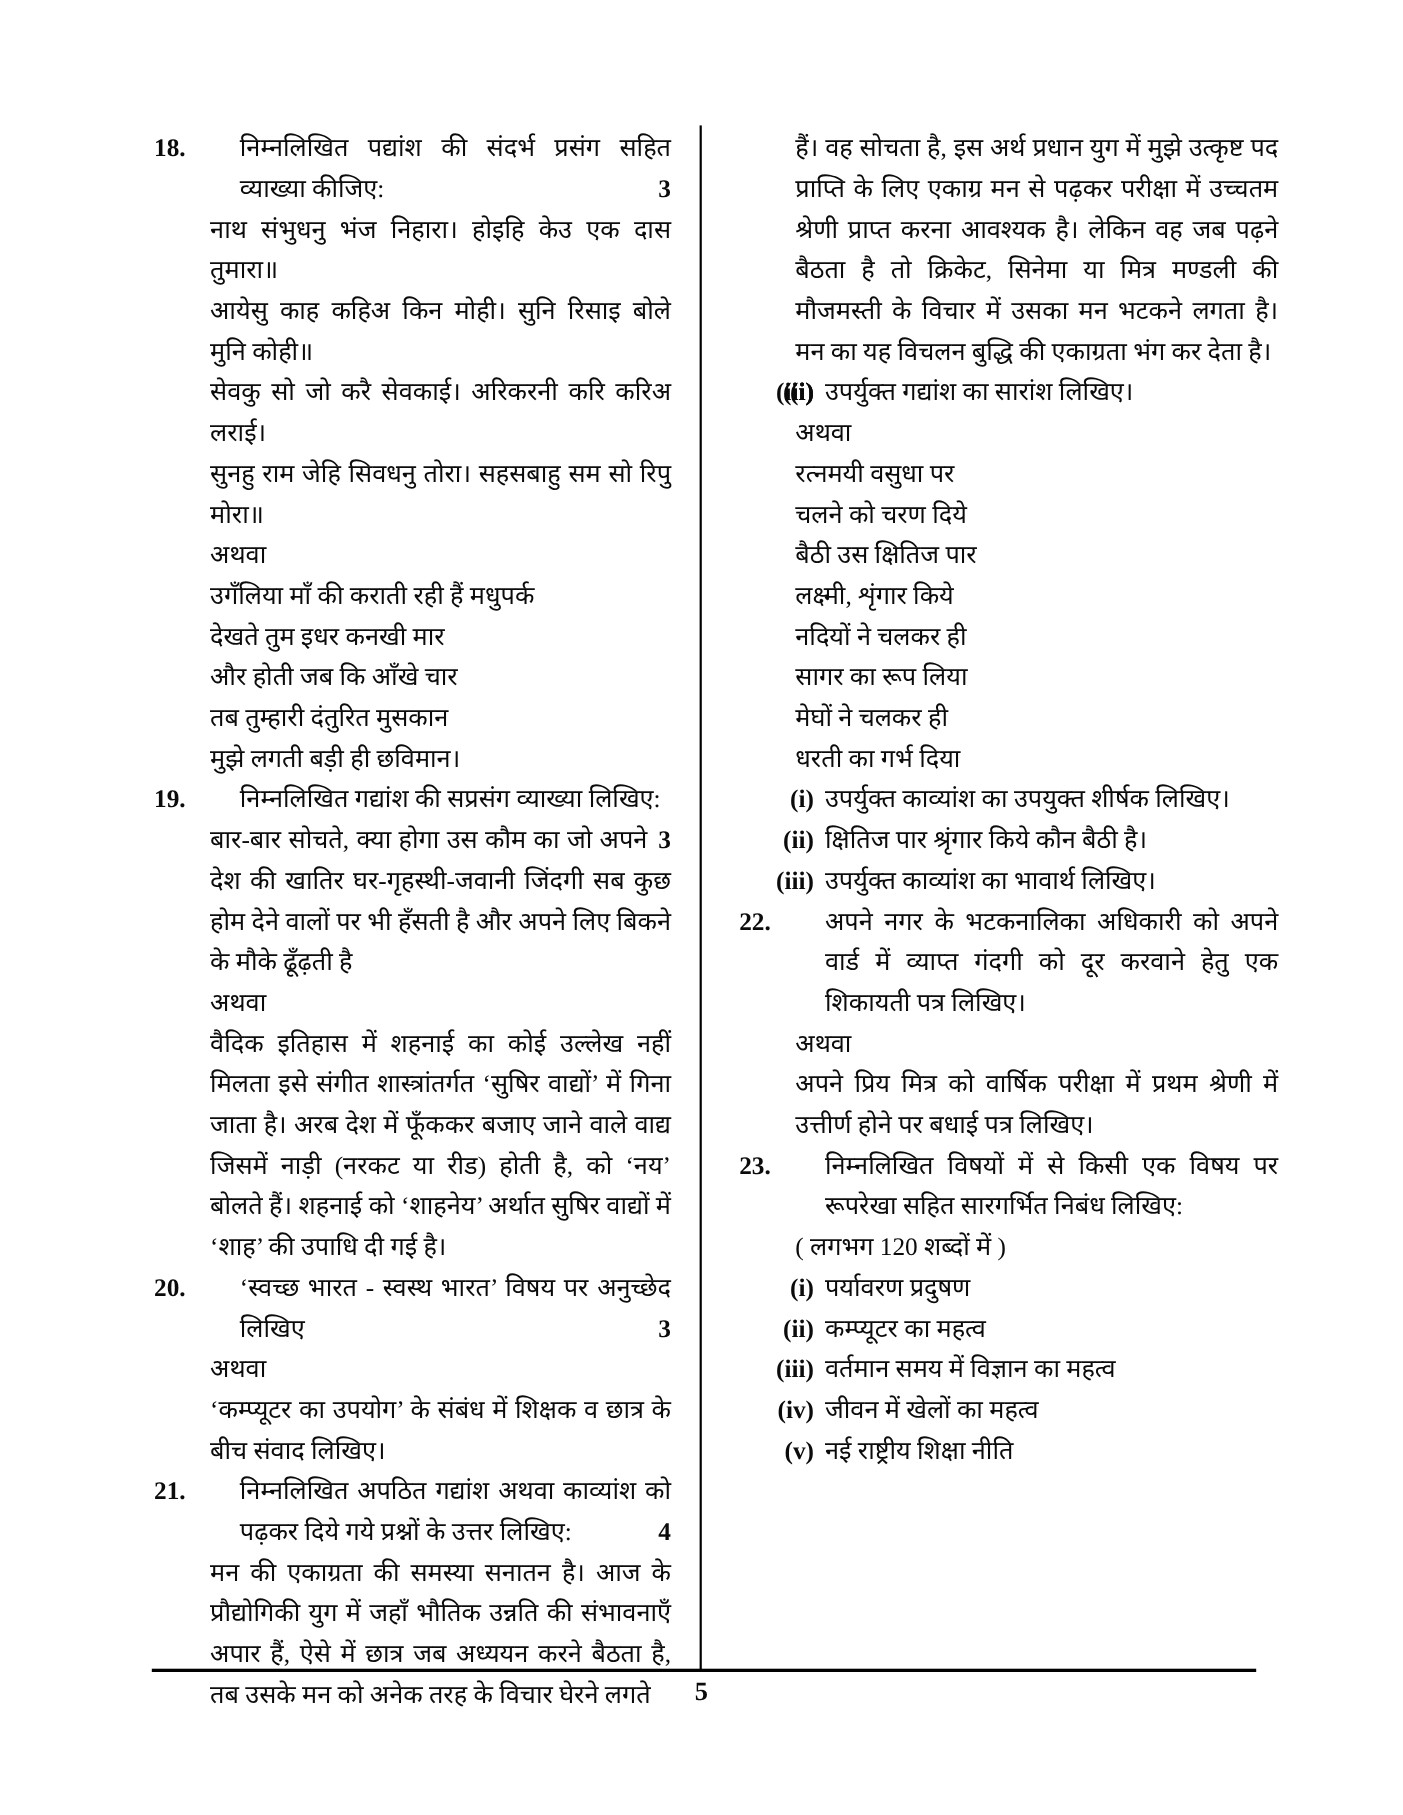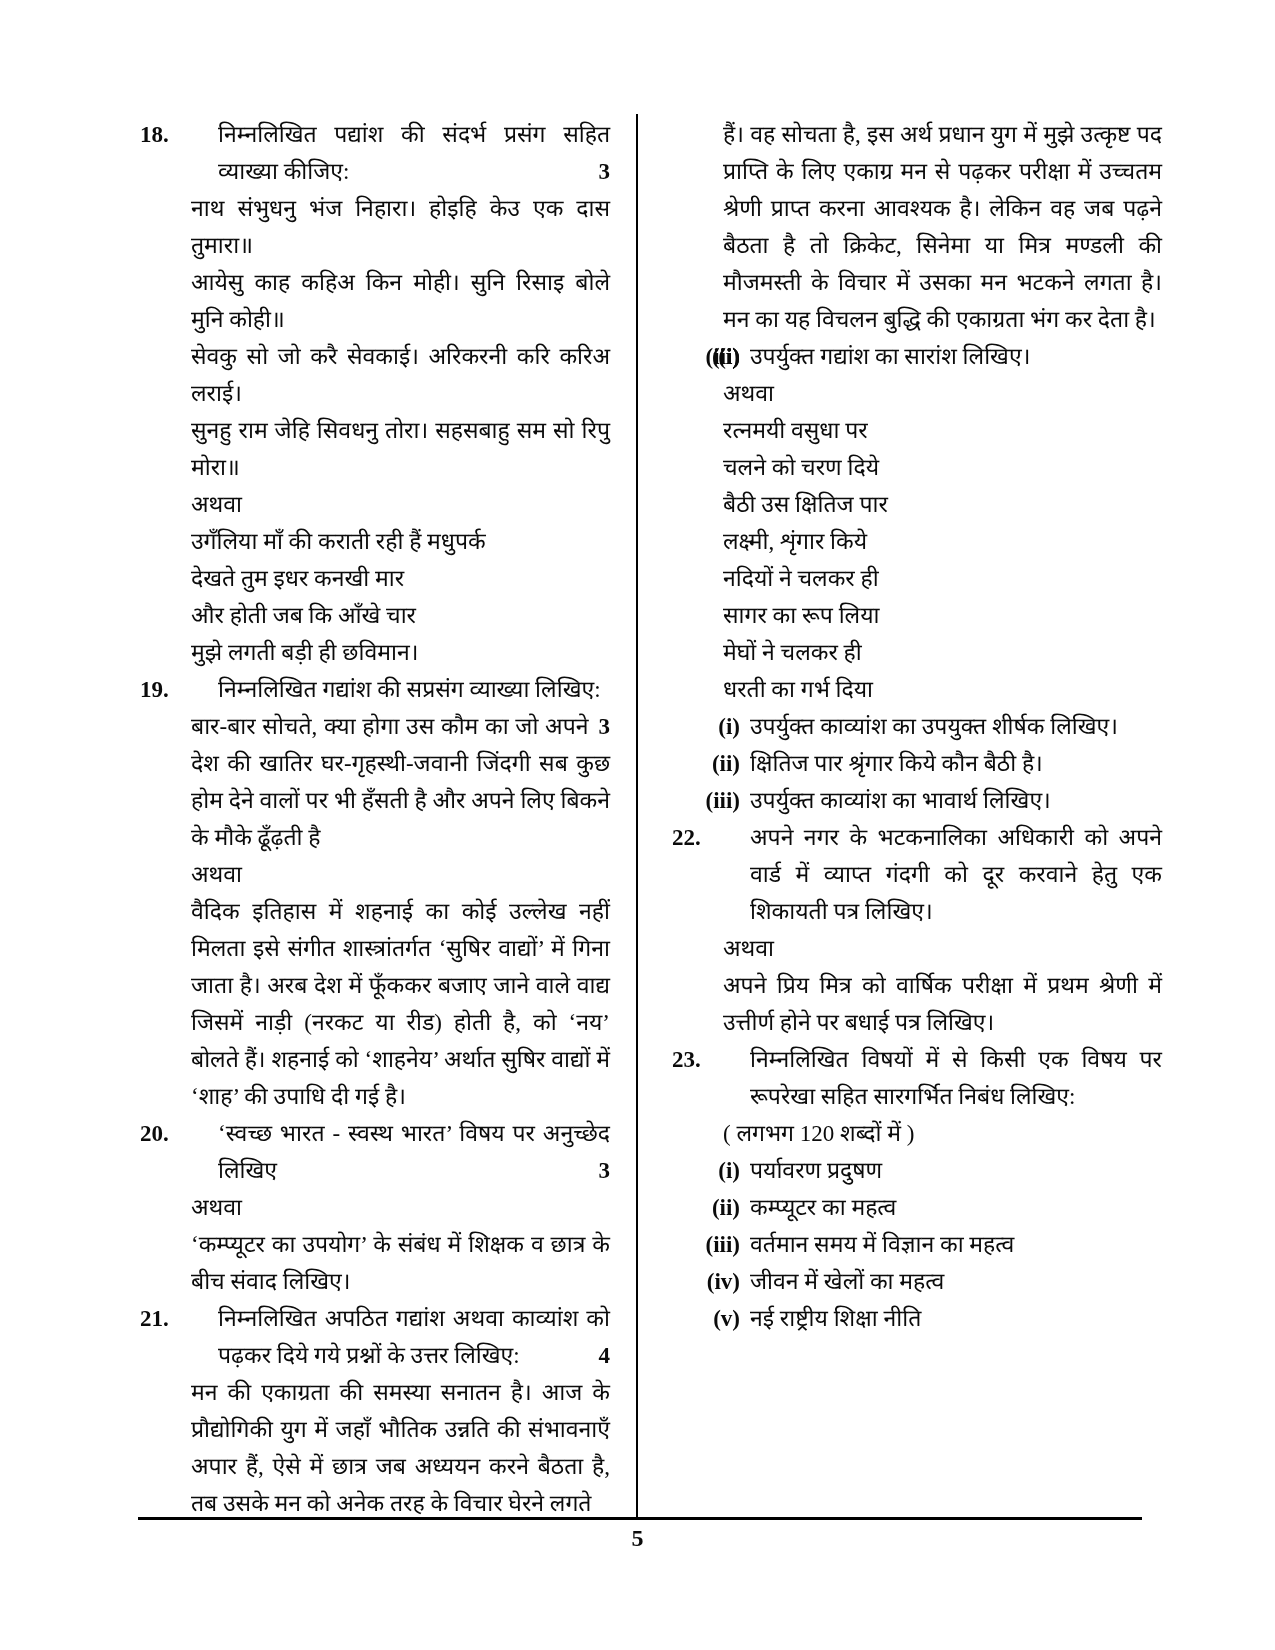--- a/index.html
+++ b/index.html
@@ -45,20 +45,21 @@
       <div class="qbody">निम्नलिखित पद्यांश की संदर्भ प्रसंग सहित व्याख्या कीजिए:<span class="marks">3</span></div>
     </div>
     <div class="block para">नाथ संभुधनु भंज निहारा। होइहि केउ एक दास तुमारा॥</div>
     <div class="block para">आयेसु काह कहिअ किन मोही। सुनि रिसाइ बोले मुनि कोही॥</div>
     <div class="block para">सेवकु सो जो करै सेवकाई। अरिकरनी करि करिअ लराई।</div>
     <div class="block para">सुनहु राम जेहि सिवधनु तोरा। सहसबाहु सम सो रिपु मोरा॥</div>
     <div class="block or">अथवा</div>
     <div class="block verse">उगँलिया माँ की कराती रही हैं मधुपर्क</div>
     <div class="block verse">देखते तुम इधर कनखी मार</div>
     <div class="block verse">और होती जब कि आँखे चार</div>
+    <div class="block verse">तब तुम्हारी दंतुरित मुसकान</div>
     <div class="block verse">मुझे लगती बड़ी ही छविमान।</div>
     <div class="block q">
       <span class="qnum">19.</span>
       <div class="qbody">निम्नलिखित गद्यांश की सप्रसंग व्याख्या लिखिए:<span class="marks">3</span></div>
     </div>
     <div class="block para">बार-बार सोचते, क्या होगा उस कौम का जो अपने देश की खातिर घर-गृहस्थी-जवानी जिंदगी सब कुछ होम देने वालों पर भी हँसती है और अपने लिए बिकने के मौके ढूँढ़ती है</div>
     <div class="block or">अथवा</div>
     <div class="block para">वैदिक इतिहास में शहनाई का कोई उल्लेख नहीं मिलता इसे संगीत शास्त्रांतर्गत ‘सुषिर वाद्यों’ में गिना जाता है। अरब देश में फूँककर बजाए जाने वाले वाद्य जिसमें नाड़ी (नरकट या रीड) होती है, को ‘नय’ बोलते हैं। शहनाई को ‘शाहनेय’ अर्थात सुषिर वाद्यों में ‘शाह’ की उपाधि दी गई है।</div>
     <div class="block q">
       <span class="qnum">20.</span>

